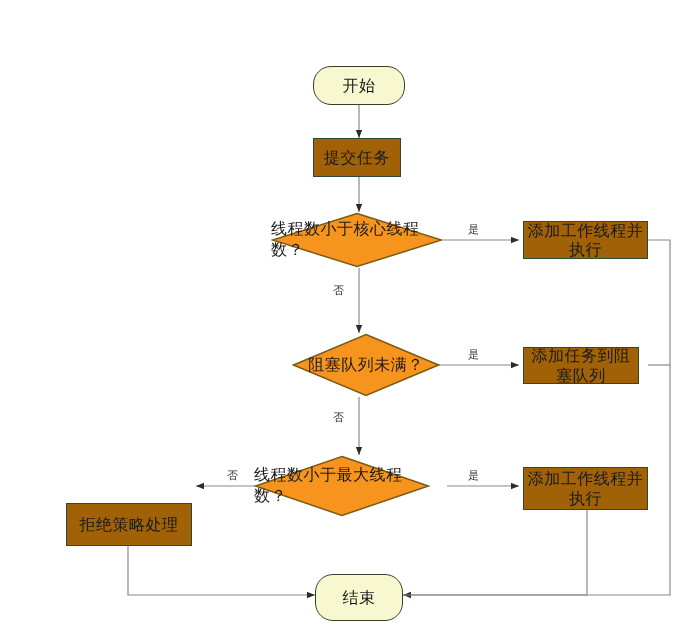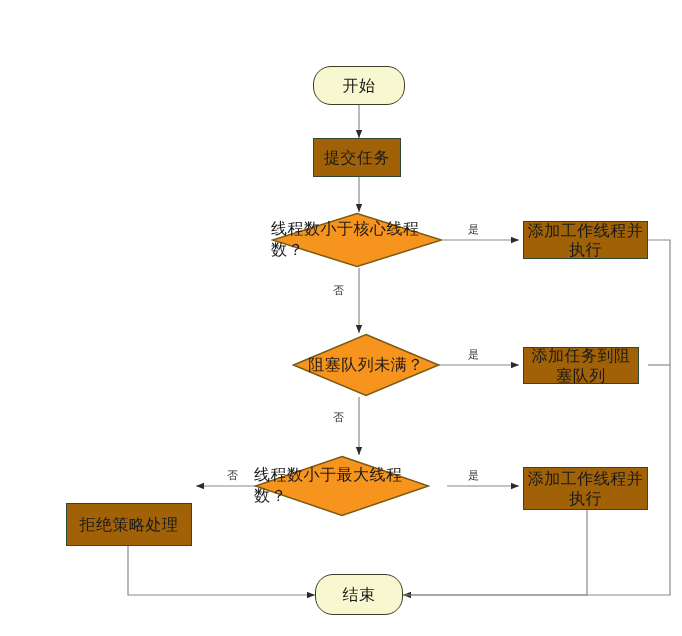--- a/index.html
+++ b/index.html
@@ -148,21 +148,21 @@
 </div>
 
 <div class="node process" style="left:523px; top:467px; width:125px; height:43px;">
   <span>添加工作线程并执行</span>
 </div>
 
 <div class="node process" style="left:66px; top:467px; width:126px; height:43px;margin-top:36px;">
   <span>拒绝策略处理</span>
 </div>
 
-<div class="node terminator" style="left:315px; top:574px; width:88px; height:41px;">
+<div class="node terminator" style="left:315px; top:574px; width:88px; height:47px;">
   <span>结束</span>
 </div>
 
 <div class="edge-label" style="left:468px; top:222px;">是</div>
 
 <div class="edge-label" style="left:333px; top:283px;">否</div>
 
 <div class="edge-label" style="left:468px; top:347px;">是</div>
 
 <div class="edge-label" style="left:333px; top:410px;">否</div>

